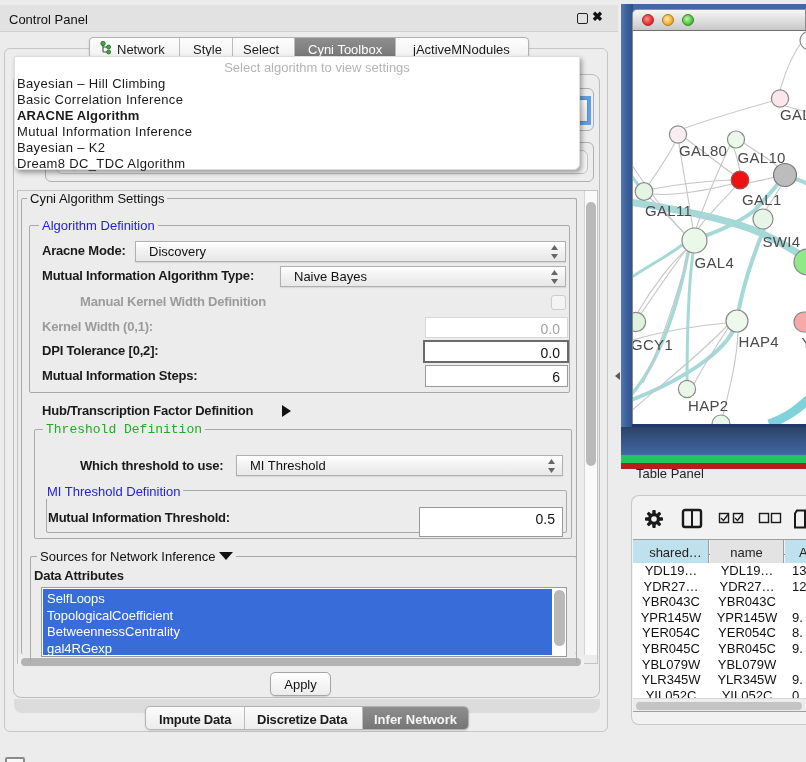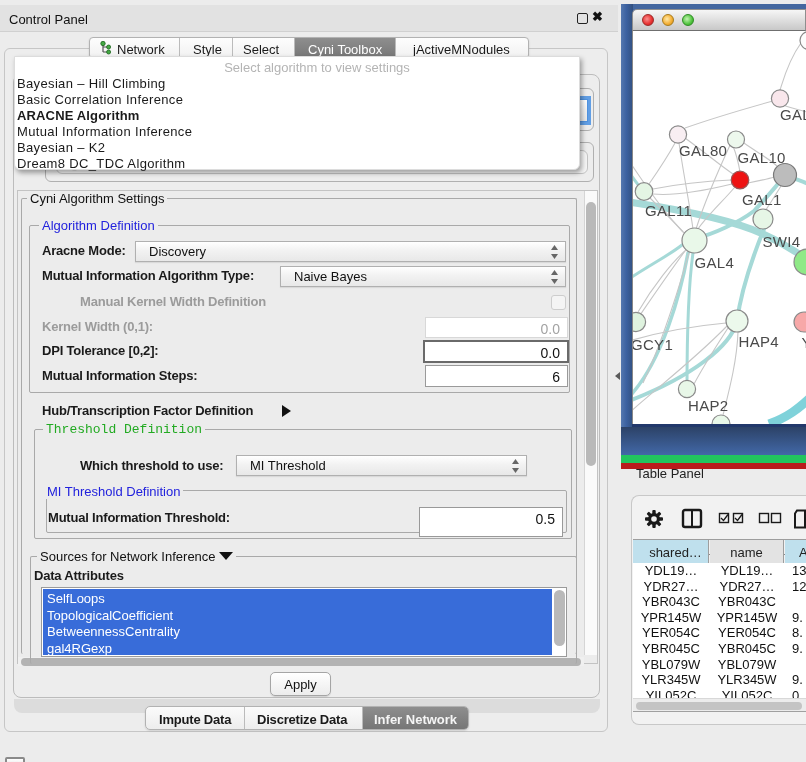--- a/index.html
+++ b/index.html
@@ -122,21 +122,21 @@
 
 <div class="abs b13" style="left:42px;top:403px;">Hub/Transcription Factor Definition</div>
 <div class="abs" style="left:280px;top:404px;"><svg width="12" height="14" viewBox="0 0 12 14">
         <path d="M2 1 L11 7 L2 13 Z" fill="#111"></path>
       </svg></div>
 
 <div class="grp" style="left:34px;top:429px;width:538px;height:110px;"></div>
 <div class="gtitle" style="left:43px;top:422px;color:#22aa22;font-family:Liberation Mono, monospace;">Threshold Definition</div>
 
 <div class="abs b13" style="left:80px;top:458px;">Which threshold to use:</div>
-<div class="combo" style="left:236px;top:455px;width:291px;">
+<div class="combo" style="left:236px;top:455px;width:327px;">
   <div class="ct">MI Threshold</div>
   <svg class="arr" viewBox="0 0 9 16">
         <path d="M4.5 1 L8 6 L1 6 Z" fill="#666"></path>
         <path d="M4.5 15 L8 10 L1 10 Z" fill="#666"></path>
       </svg>
 </div>
 
 <div class="grp" style="left:46px;top:490px;width:521px;height:43px;"></div>
 <div class="gtitle" style="left:44px;top:484px;color:#2222dd;">MI Threshold Definition</div>
 <div class="abs b13" style="left:48px;top:510px;">Mutual Information Threshold:</div>

